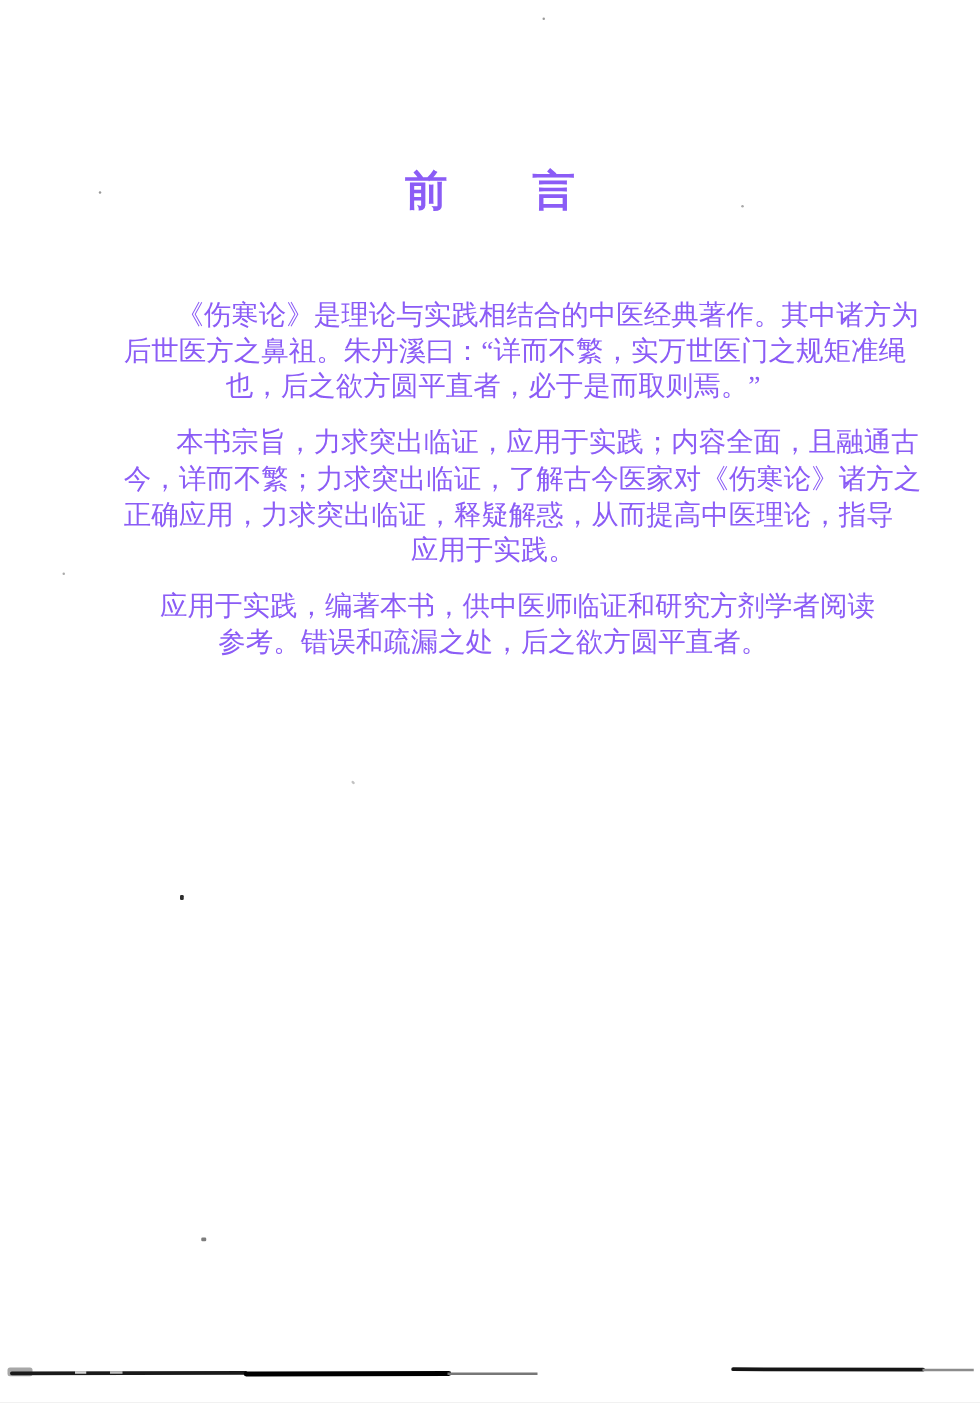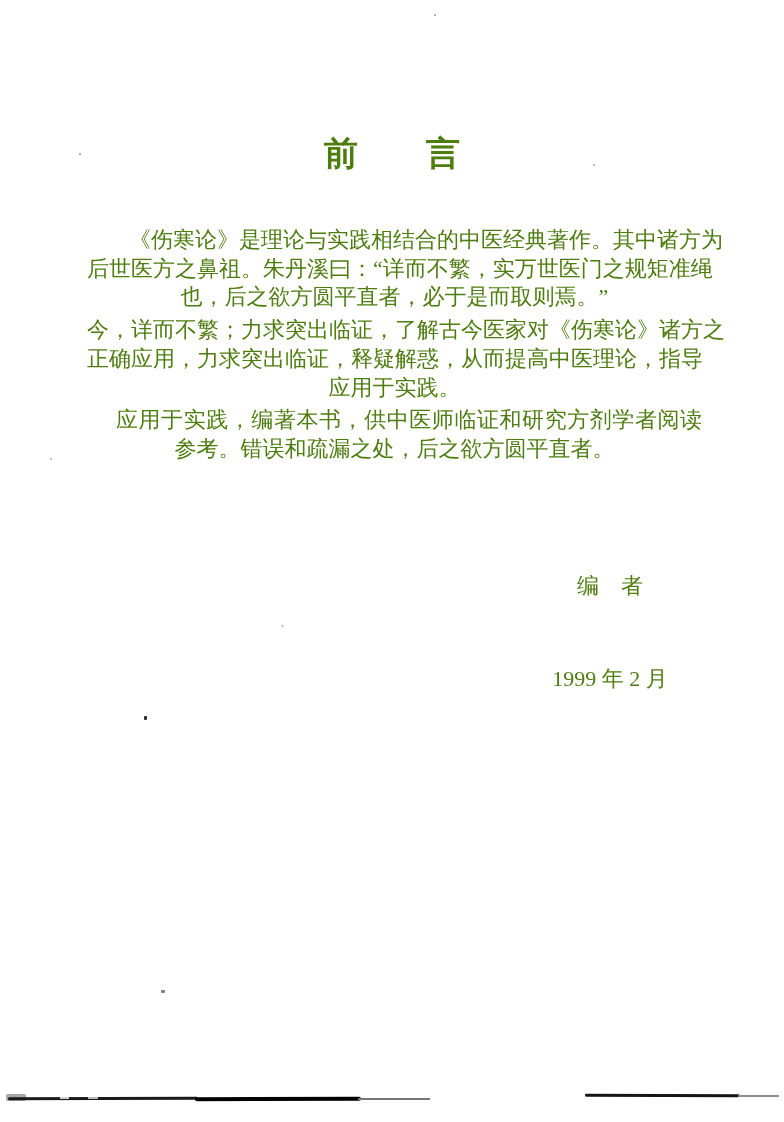--- a/index.html
+++ b/index.html
@@ -3,21 +3,21 @@
 <meta charset="utf-8">
 <style>
   html, body { margin: 0; padding: 0; background: #e8e8e8; }
   .page {
     position: relative;
     width: 784px;
     height: 1122px;
     background: #ffffff;
     overflow: hidden;
     margin: 0 auto;
-    color: #4d7c0f;
+    color: #8b5cf6;
   }
   
   .title {
     position: absolute;
     top: 133px;
     left: 0;
     width: 784px;
     margin: 0;
     text-align: center;
     font-family: "DejaVu Sans", sans-serif;
@@ -30,21 +30,21 @@
   
   .body-block {
     position: absolute;
     left: 83px;
     top: 222px;
     width: 623px;
     font-family: "Liberation Serif", serif;
     font-size: 22px;
     line-height: 28.7px;
   }
-  .para { margin: 4px; }
+  .para { margin: 16px; }
   .tline {
     white-space: nowrap;
     overflow: visible;
     text-align: center;
   }
   .just { text-align: justify; text-align-last: justify; }
   .ind  { text-indent: 42px; }
   .ind-sm { text-indent: 29px; }
   
   .sig-block {
@@ -84,34 +84,31 @@
 
   <h1 class="title">前　　言</h1>
 
   <div class="body-block">
     <div class="para">
       <div class="tline just ind">《伤寒论》是理论与实践相结合的中医经典著作。其中诸方为</div>
       <div class="tline just">后世医方之鼻祖。朱丹溪曰：“详而不繁，实万世医门之规矩准绳</div>
       <div class="tline">也，后之欲方圆平直者，必于是而取则焉。”</div>
     </div>
     <div class="para">
+      <div class="tline just ind">本书宗旨，力求突出临证，应用于实践；内容全面，且融通古</div>
       <div class="tline just">今，详而不繁；力求突出临证，了解古今医家对《伤寒论》诸方之</div>
       <div class="tline just">正确应用，力求突出临证，释疑解惑，从而提高中医理论，指导</div>
       <div class="tline">应用于实践。</div>
     </div>
     <div class="para">
       <div class="tline just ind-sm">应用于实践，编著本书，供中医师临证和研究方剂学者阅读</div>
       <div class="tline">参考。错误和疏漏之处，后之欲方圆平直者。</div>
     </div>
   </div>
 
-  <div class="sig-block">
-    <div>编　者</div>
-    <div>1999 年 2 月</div>
-  </div>
 
   <div class="artifact smudge-a"></div>
   <div class="artifact streak-a1"></div>
   <div class="artifact streak-a2"></div>
   <div class="artifact gap-a1"></div>
   <div class="artifact gap-a2"></div>
   <div class="artifact streak-a3"></div>
   <div class="artifact streak-b1"></div>
   <div class="artifact streak-b2"></div>
 

